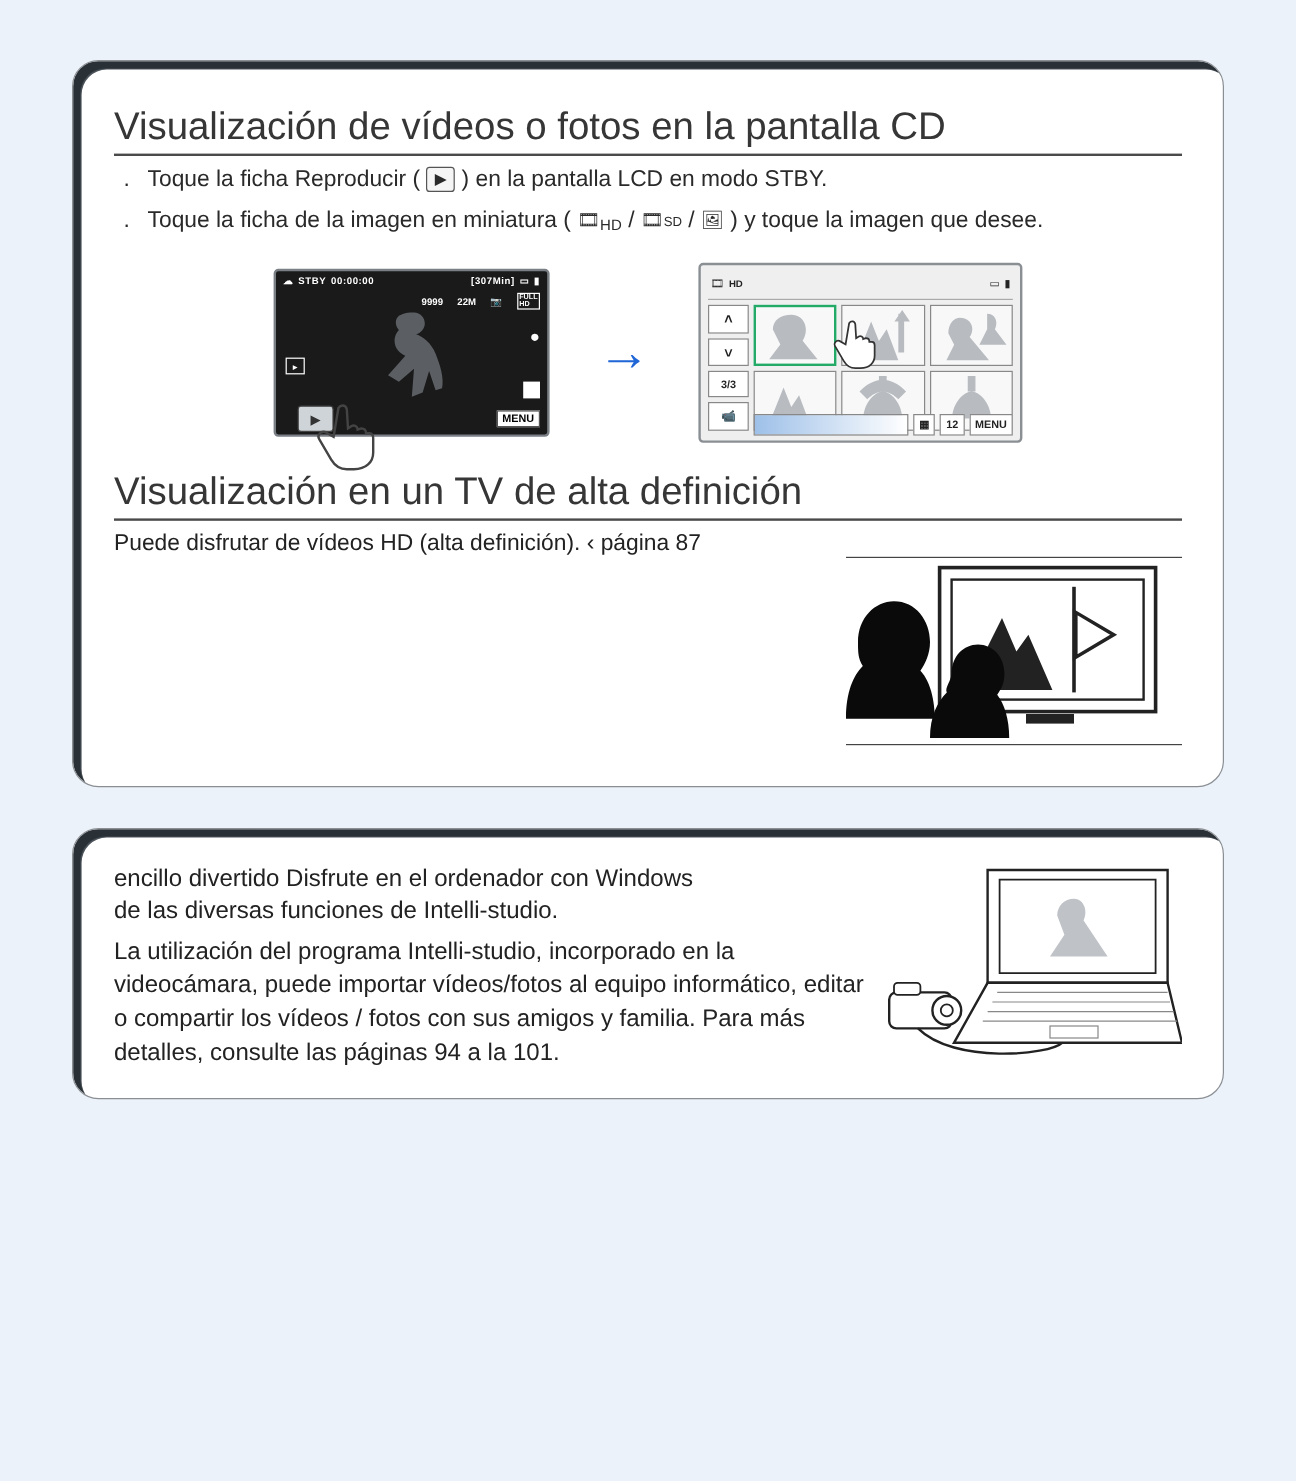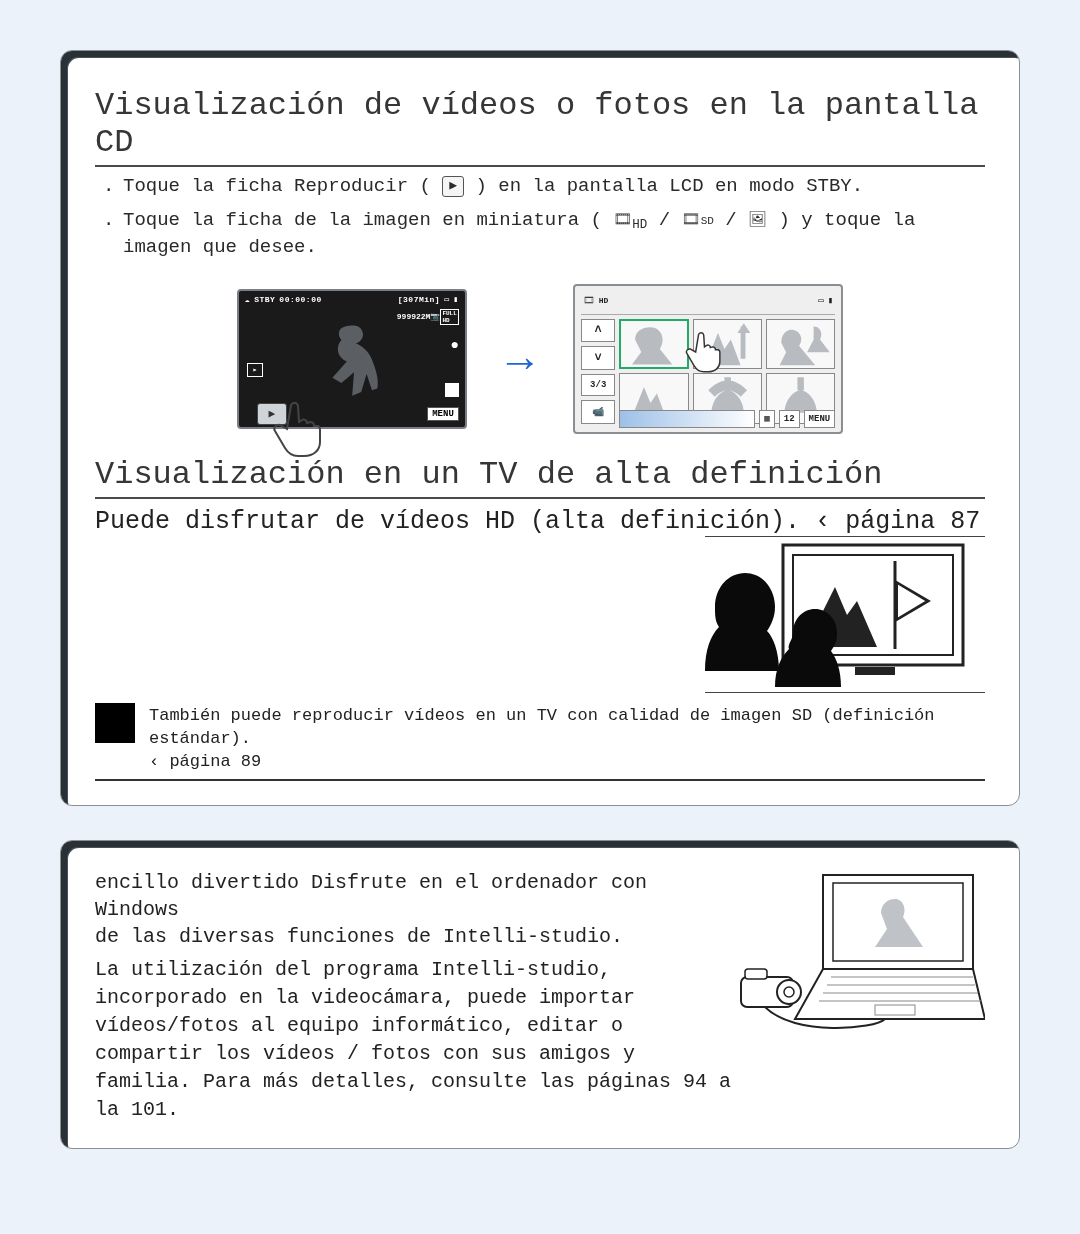--- a/index.html
+++ b/index.html
@@ -10,26 +10,25 @@
     color: #222;
     width: 1080px;
   }
   .page {
     padding: 50px 60px 40px 60px;
   }
   .panel {
     position: relative;
     background: #ffffff;
     border: 1px solid #8a8f94;
-    border-radius: 12px;
+    border-radius: 22px;
     padding: 28px 34px 24px 34px;
     margin-bottom: 34px;
     box-shadow: inset 6px 6px 0 0 #2a3136,
                 inset 7px 7px 0 0 #4a525a;
-    font-family: Liberation Mono, monospace;
   }
   h2.section-title {
     font-size: 32px;
     font-weight: 400;
     margin: 8px 0 4px 0;
     color: #363636;
     border-bottom: 2px solid #4a4a4a;
     padding-bottom: 4px;
   }
   p.intro {
@@ -92,21 +91,21 @@
     position:absolute; top:4px; left:6px; right:6px;
     display:flex; justify-content:space-between;
     color:#fff; font-size:8px; font-weight:bold;
     letter-spacing:0.5px;
   }
   .lcd-topbar .left{display:flex; gap:4px; align-items:center;}
   .lcd-topbar .right{display:flex; gap:4px; align-items:center;}
   .lcd-subbar{
     position:absolute; top:18px; right:6px;
     color:#fff; font-size:8px; font-weight:bold;
-    display:flex; gap:0; align-items:center;
+    display:flex; gap:12px; align-items:center;
   }
   .lcd-subbar2{
     position:absolute; top:18px; left:6px;
     color:#fff; font-size:8px; font-weight:bold;
   }
   .skater {
     position:absolute;
     left:70px; top:30px;
     width:90px; height:90px;
   }
@@ -238,21 +237,21 @@
     margin: -6px 0 10px 0;
   }
   .tv-illus{
     width:280px;height:155px;
     border-top:1px solid #444;
     border-bottom:1px solid #444;
     position:relative;
   }
   .tv-illus svg{width:100%;height:100%;}
   p.subline{
-    font-size:25px;
+    font-size:19px;
     margin:8px 0 6px 0;
   }
   .note-box{
     display:flex;
     align-items:stretch;
     margin-top:10px;
     border-bottom:2px solid #333;
     padding-bottom:6px;
   }
   .note-box .nb-icon{
@@ -430,27 +429,20 @@
         <path fill="#222" d="M190 44 l34 20 -34 20z" stroke="#222" stroke-width="2"></path>
         <polygon fill="#fff" stroke="#222" stroke-width="2" points="192,46 222,64 192,82"></polygon>
         <rect x="150" y="130" width="40" height="8" fill="#222"></rect>
 
         <path fill="#0a0a0a" d="M10 70c0-20 14-34 30-34 18 0 30 16 30 34 0 10-4 18-8 24 6 6 12 20 12 40H0c0-22 6-36 14-44-4-6-4-12-4-20z"></path>
         <path fill="#0a0a0a" d="M88 96c0-14 10-24 22-24s22 10 22 24c0 8-2 12-6 18 6 8 10 20 10 36H70c0-18 6-30 14-38-2-4 4-10 4-16z"></path>
       </svg>
     </div>
   </div>
 
-  <div class="note-box">
-    <div class="nb-icon"></div>
-    <div class="nb-text">
-      <span>También puede reproducir vídeos en un TV con calidad de imagen SD (definición estándar). </span><br>
-      <span>‹ página 89</span>
-    </div>
-  </div>
 </div>
 
 <div class="panel">
   <div class="panel2-body">
     <div class="panel2-text">
       <p class="hl">
         <span>encillo  divertido Disfrute en el ordenador con Windows</span><br>
         <span>de las diversas funciones de Intelli-studio.</span>
       </p>
       <p class="desc">La utilización del programa Intelli-studio, incorporado en la videocámara, puede importar vídeos/fotos al equipo informático, editar o compartir los vídeos / fotos con sus amigos y familia. Para más detalles, consulte las páginas 94 a la 101.</p>

